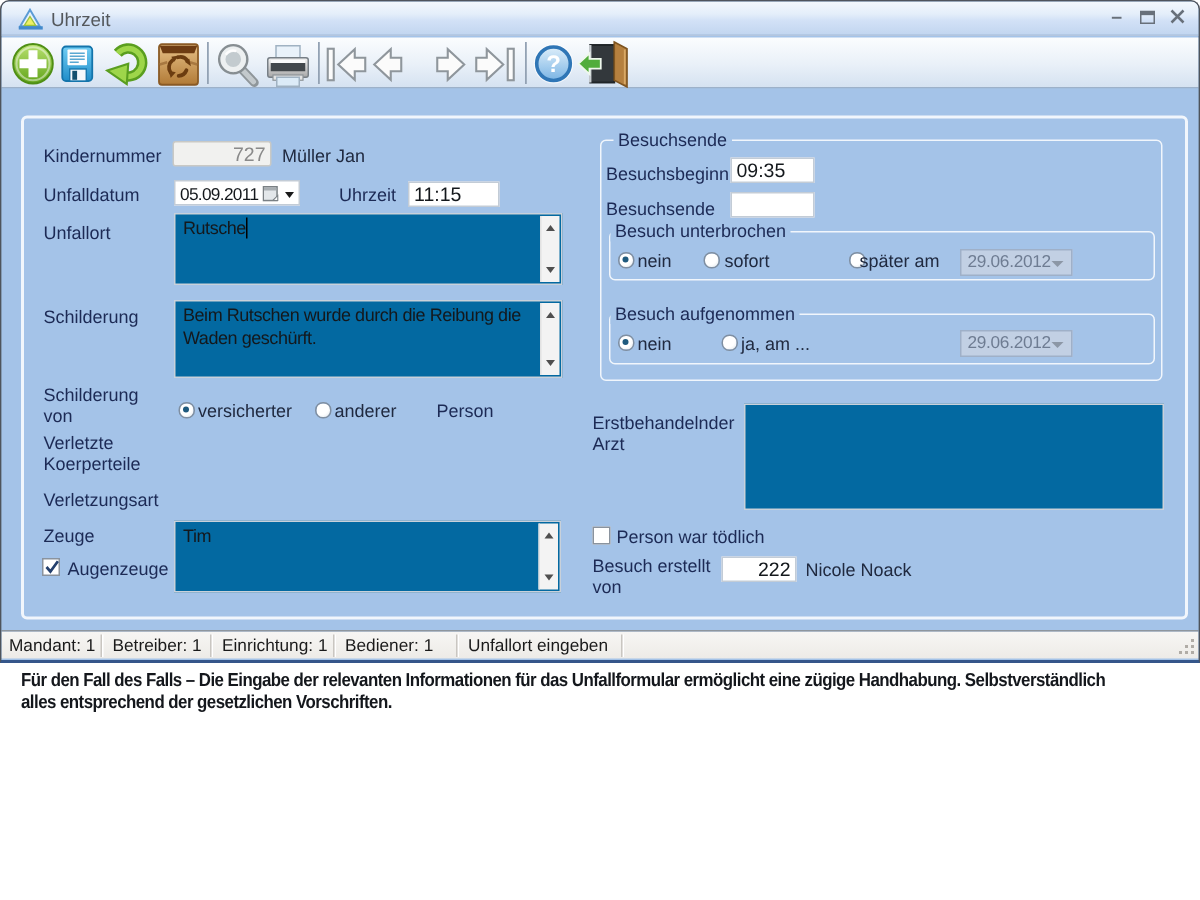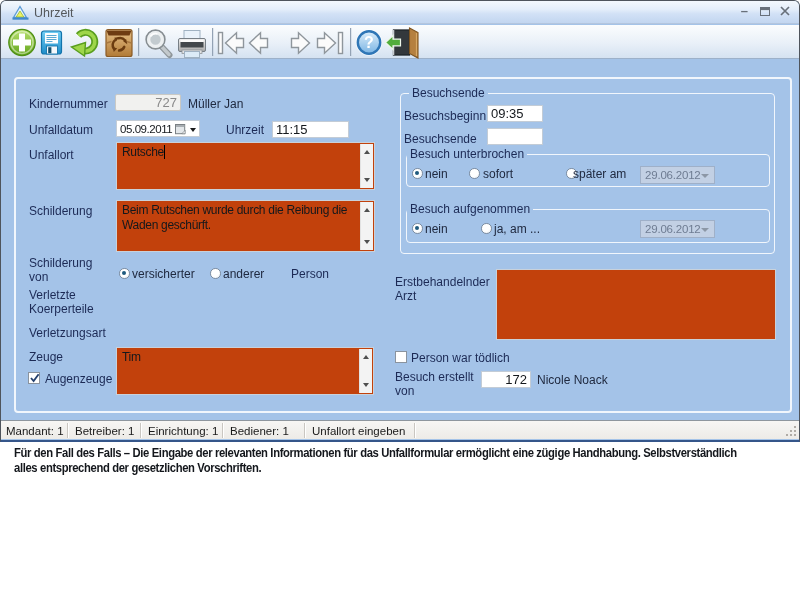--- a/index.html
+++ b/index.html
@@ -16,21 +16,21 @@
   background:linear-gradient(#fbfdfe 0%, #e9f0f8 55%, #d5e2f1 100%);
   border-bottom:1px solid #9db1c9; }
 #form { position:absolute; left:0; top:58px; width:100%; height:361px; background:#a4c3e8; }
 .grp { position:absolute; border:2px solid rgba(255,255,255,0.85); border-radius:4px; }
 .grplabel { position:absolute; font-size:12px; color:#1c2a55; background:#a4c3e8; padding:0 3px; line-height:13px; }
 .lbl { position:absolute; font-size:12px; color:#1c2a55; white-space:nowrap; line-height:13px; }
 .val { position:absolute; font-size:12px; color:#202a40; white-space:nowrap; line-height:13px; }
 .tb { position:absolute; background:#fff; border:1px solid #c3ccd6; font-size:13px; color:#14181c;
   padding:1px 3px; line-height:14px; overflow:hidden; }
 .tb.dis { background:#f1f1ef; border:1px solid #c9c9c5; border-radius:2px; color:#8a8a8a; text-align:right; }
-.ta { position:absolute; background:#c2410c; border:1px solid #c9d1da; font-size:12px; color:#14181c; letter-spacing:-0.3px;
+.ta { position:absolute; background:#0369a1; border:1px solid #c9d1da; font-size:12px; color:#14181c; letter-spacing:-0.3px;
   line-height:15px; padding:2px 16px 2px 5px; overflow:hidden; white-space:nowrap; }
 .sbar { position:absolute; top:1px; right:1px; bottom:1px; width:13px; background:#f3f3f3; border-left:1px solid #e2e2e2; }
 .sbar .up { position:absolute; top:6px; left:3px; width:0; height:0;
   border-left:3.5px solid transparent; border-right:3.5px solid transparent; border-bottom:4px solid #4f4f4f; }
 .sbar .dn { position:absolute; bottom:6px; left:3px; width:0; height:0;
   border-left:3.5px solid transparent; border-right:3.5px solid transparent; border-top:4px solid #4f4f4f; }
 .radio { position:absolute; width:10.5px; height:10.5px; border-radius:50%;
   background:radial-gradient(circle at 35% 30%, #ffffff 55%, #dfe6ec 100%); border:1px solid #7f8fa2; }
 .radio.sel::after { content:""; position:absolute; left:2.25px; top:2.25px; width:4px; height:4px; border-radius:50%;
   background:#1f5a7e; }
@@ -171,21 +171,21 @@
       <span class="lbl" style="left:28px;top:65px">Unfalldatum</span>
       <div class="tb" style="left:115px;top:61px;width:84px;height:17px;"><span style="font-size:11.5px;letter-spacing:-0.45px">05.09.2011</span>
         <svg style="position:absolute;right:13px;top:3px" width="11" height="11" viewBox="0 0 11 11">
           <rect x="0.5" y="0.5" width="9.2" height="9.2" fill="#e3e7ea" stroke="#7a8084" stroke-width="1"></rect>
           <rect x="1" y="1" width="8.2" height="2" fill="#a8aeb2"></rect>
           <path d="M6.8 9.7 L10.2 9.7 L10.2 6.3 Z" fill="#f8f9fa" stroke="#7a8084" stroke-width="0.7"></path>
         </svg>
         <span style="position:absolute;right:3px;top:7px;width:0;height:0;border-left:3.5px solid transparent;border-right:3.5px solid transparent;border-top:4px solid #1a1a1a;"></span>
       </div>
       <span class="lbl" style="left:225px;top:65px">Uhrzeit</span>
-      <div class="tb" style="left:271px;top:62px;width:77px;height:17px;">11:15</div>
+      <div class="tb" style="left:271px;top:62px;width:61px;height:17px;">11:15</div>
 
       <span class="lbl" style="left:28px;top:90px">Unfallort</span>
       <div class="ta" style="left:115px;top:83px;width:259px;height:48px;">Rutsche<span style="border-right:1px solid #000">​</span>
         <div class="sbar">
             <div class="up"></div>
             <div class="dn"></div>
           </div>
       </div>
 
       <span class="lbl" style="left:28px;top:146px">Schilderung</span>
@@ -251,21 +251,21 @@
 
       <span class="lbl" style="left:394px;top:217px">Erstbehandelnder</span>
       <span class="lbl" style="left:394px;top:231px">Arzt</span>
       <div class="ta" style="left:495px;top:210px;width:280px;height:71px;padding-right:5px;"></div>
 
       <span class="cb" style="left:394px;top:292px"></span>
       <span class="lbl" style="left:410px;top:293px">Person war tödlich</span>
 
       <span class="lbl" style="left:394px;top:312px">Besuch erstellt</span>
       <span class="lbl" style="left:394px;top:326px">von</span>
-      <div class="tb" style="left:480px;top:312px;width:50px;height:17px;text-align:right;">172</div>
+      <div class="tb" style="left:480px;top:312px;width:50px;height:17px;text-align:right;">222</div>
       <span class="val" style="left:536px;top:315px">Nicole Noack</span>
     </div>
     <div id="statusbar">
       <span class="sbtxt" style="left:5px">Mandant: 1</span>
       <span class="sbtxt" style="left:74px">Betreiber: 1</span>
       <span class="sbtxt" style="left:147px">Einrichtung: 1</span>
       <span class="sbtxt" style="left:229px">Bediener: 1</span>
       <span class="sbtxt" style="left:311px">Unfallort eingeben</span>
       <span class="sbsep" style="left:66px"></span>
       <span class="sbsep" style="left:139px"></span>

